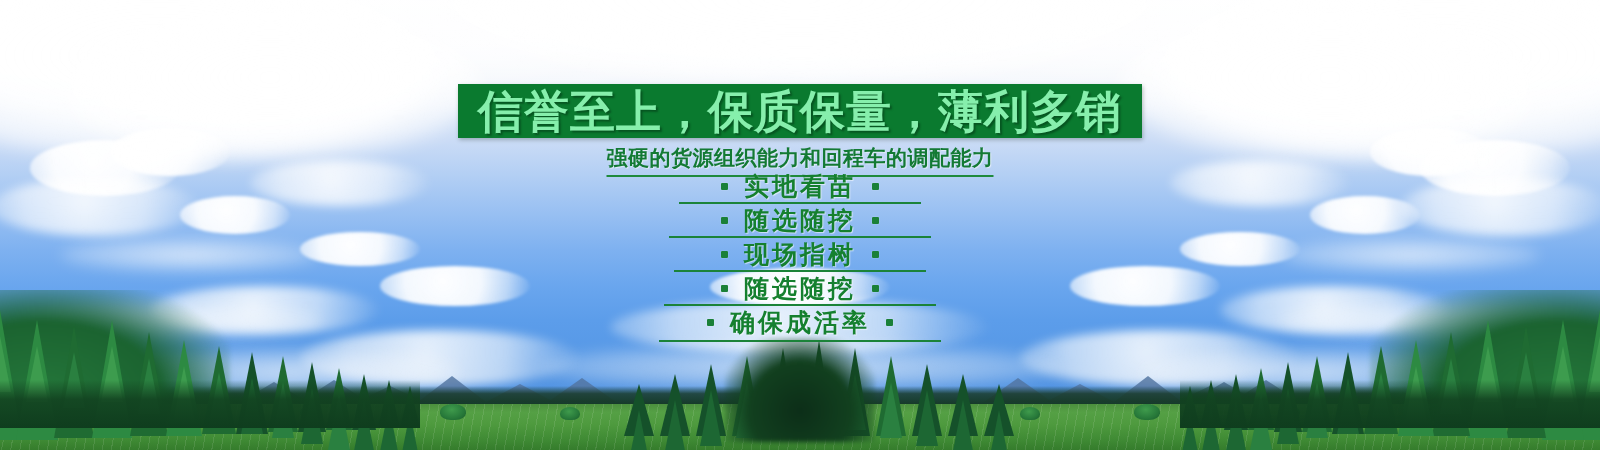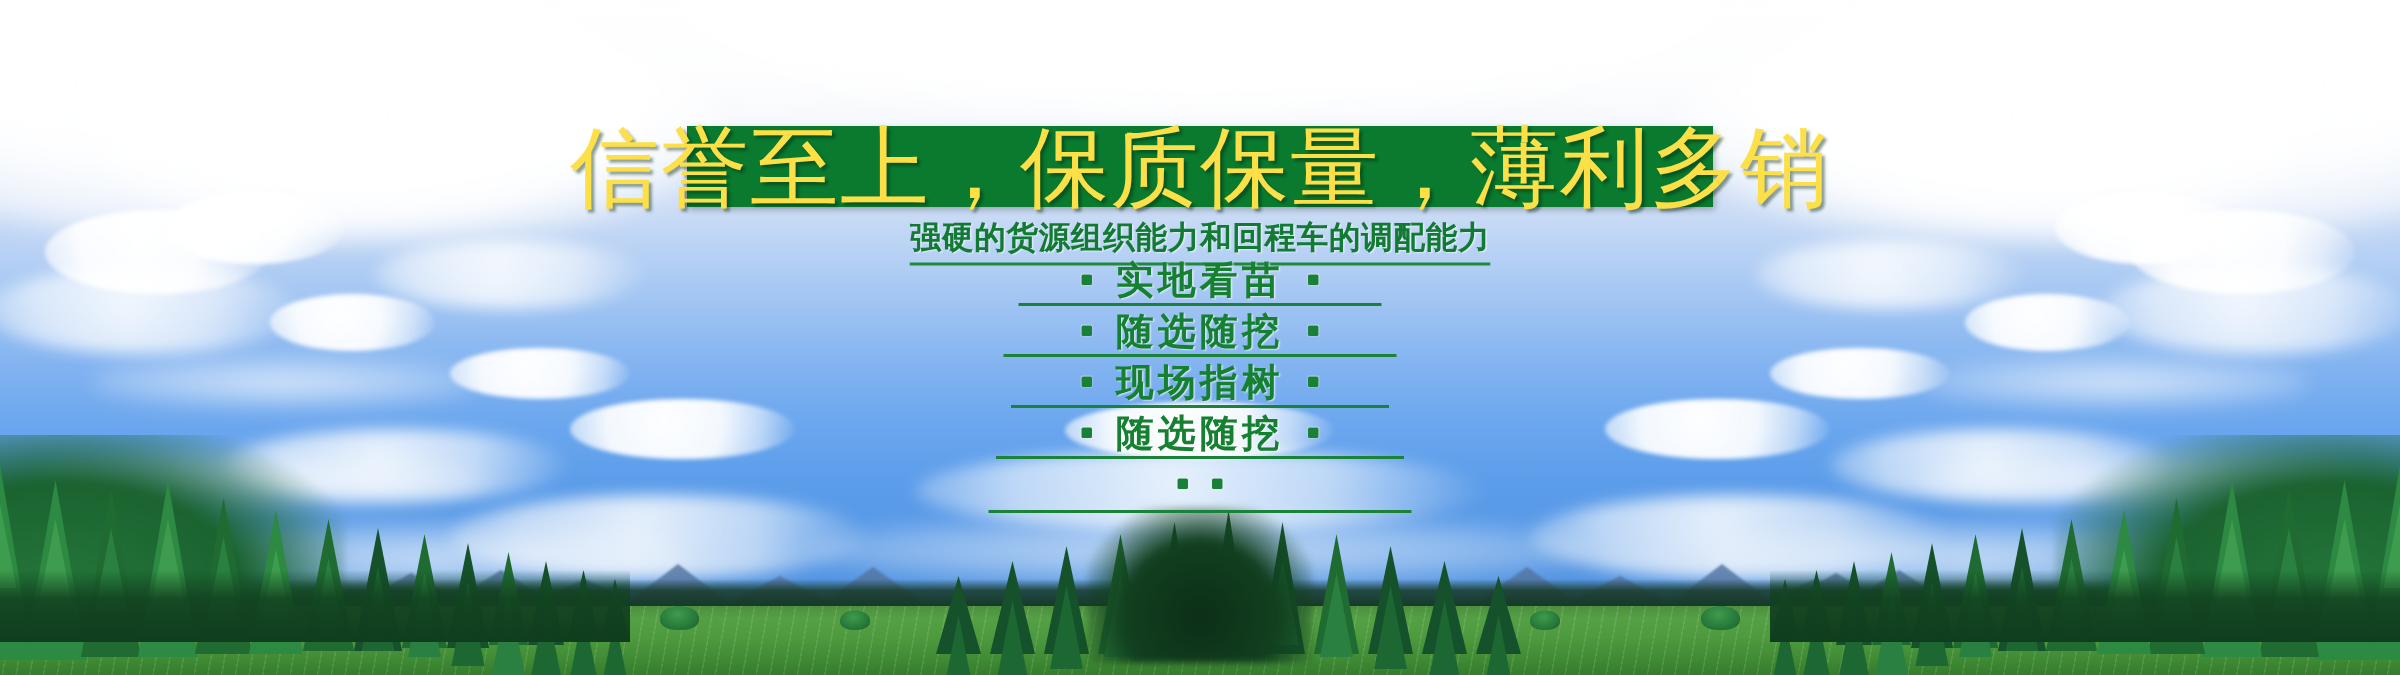--- a/index.html
+++ b/index.html
@@ -226,23 +226,23 @@
     top: 84px;
     width: 684px;
     height: 54px;
     background: #0a7a2f;
     display: flex;
     align-items: center;
     justify-content: center;
     box-shadow: 1px 2px 4px rgba(20,40,30,0.28);
   }
   .title-text {
-    color: #fde047;
-    font-size: 59px;
-    font-weight: normal;
+    color: #86efac;
+    font-size: 45px;
+    font-weight: bold;
     letter-spacing: 1px;
     line-height: 1;
     white-space: nowrap;
     text-shadow: 2px 2px 2px rgba(0,40,15,0.45);
   }
 
   .subtitle {
     position: absolute;
     left: 50%;
     transform: translateX(-50%);
@@ -462,20 +462,21 @@
 
       <div class="feature-row">
         <span class="fdot"></span>
         <span class="ftext">随选随挖</span>
         <span class="fdot"></span>
         <span class="fdivider" style="bottom:-2px; width:272px;"></span>
       </div>
 
       <div class="feature-row">
         <span class="fdot"></span>
+        <span class="ftext">确保成活率</span>
         <span class="fdot"></span>
         <span class="fdivider" style="bottom:-4px; width:282px;"></span>
       </div>
 
     </div>
   </div>
 
 </div>
 
 </body></html>

